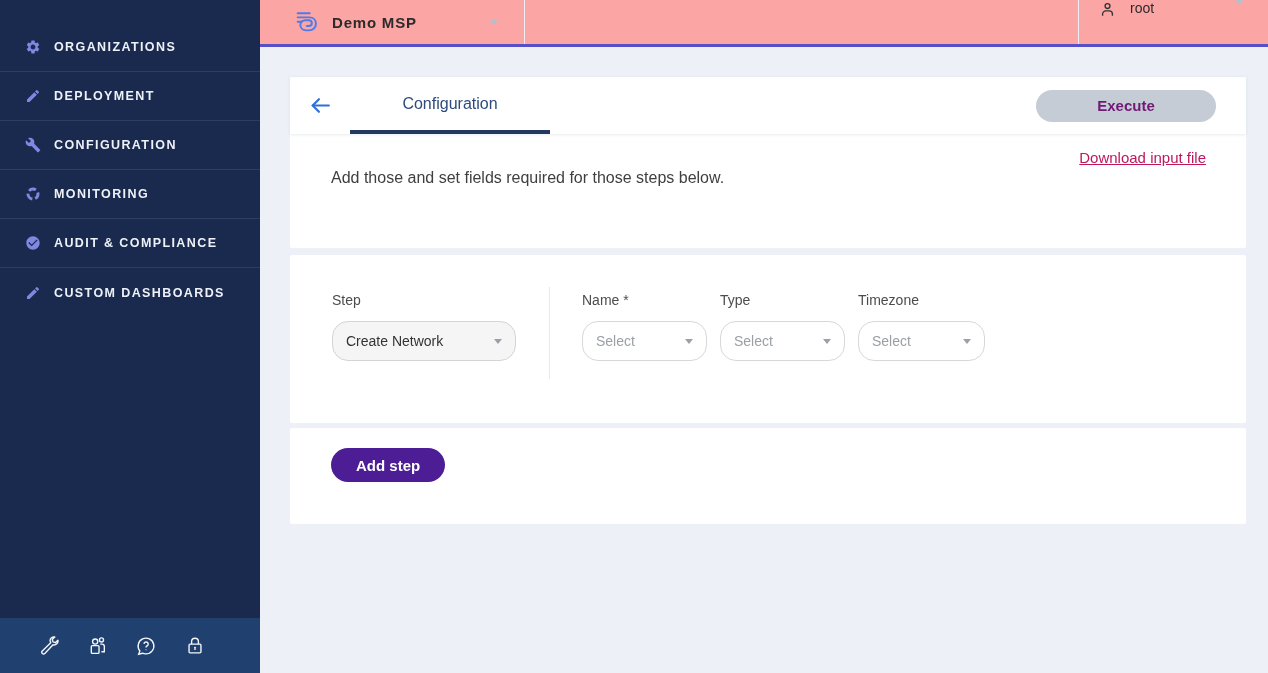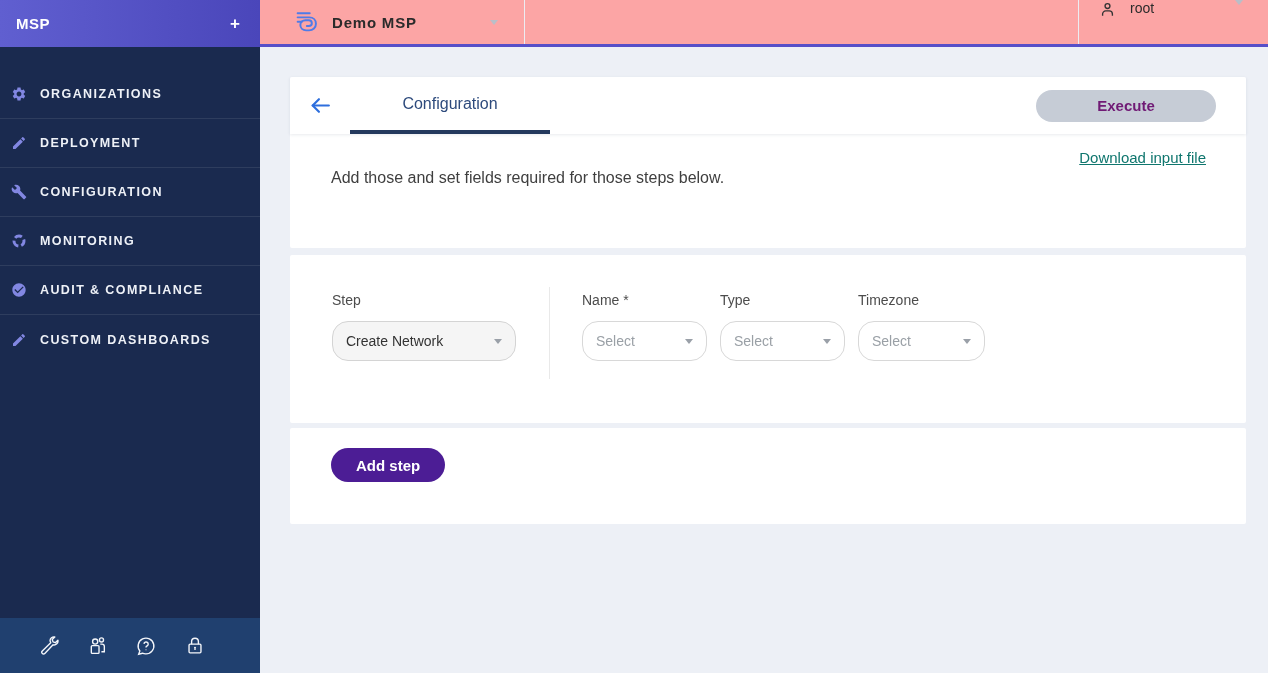--- a/index.html
+++ b/index.html
@@ -11,21 +11,21 @@
 
   
   .sidebar { position:absolute; left:0; top:0; width:260px; height:673px;
     background:#1a2a4f; z-index:5; }
   .sidebar-header { height:47px; background:linear-gradient(90deg,#605fd0,#4a46ba);
     display:flex; align-items:center; padding:0 20px 0 16px; }
   .brand { color:#fff; font-weight:bold; font-size:15px; letter-spacing:.5px; }
   .add-btn { margin-left:auto; color:#fff; font-size:17px; font-weight:bold;
     cursor:pointer; line-height:1; }
   .sidebar-nav { padding-top:23px; }
-  .nav-item { height:49px; display:flex; align-items:center; padding-left:11px;
+  .nav-item { height:49px; display:flex; align-items:center; padding-left:25px;
     gap:13px; border-bottom:1px solid rgba(255,255,255,.09); cursor:pointer; }
   .nav-item:last-child { border-bottom:none; }
   .nav-item svg { width:16px; height:16px; flex:0 0 16px; color:#8287e2; }
   .nav-label { color:#eef1f7; font-size:12.5px; font-weight:600; letter-spacing:1.4px; }
   .sidebar-footer { position:absolute; left:0; bottom:0; width:260px; height:55px;
     background:#20406f; display:flex; align-items:center; padding-left:37px; gap:27px; }
   .sidebar-footer svg { width:22px; height:22px; color:#f4f6fa; cursor:pointer; }
 
   
   .topbar { position:absolute; left:260px; top:0; width:1008px; height:47px;
@@ -54,21 +54,21 @@
   .back-btn { width:60px; display:flex; align-items:center; justify-content:center;
     background:none; border:none; cursor:pointer; }
   .back-btn svg { width:25px; height:25px; color:#2e6fdd; }
   .tab { width:200px; display:flex; align-items:center; justify-content:center;
     border-bottom:4px solid #24395d; cursor:pointer; }
   .tab span { color:#2d4a7c; font-size:16px; }
   .execute-btn { margin:12px 30px 12px auto; height:32px; align-self:center;
     width:180px; border:none; border-radius:16px; background:#c6ccd6; color:#701a75;
     font-family:inherit; font-size:15px; font-weight:bold; cursor:default; }
   .card-top-body { display:flex; flex-direction:column; padding:15px 40px 0 41px; }
-  .download-link { align-self:flex-end; color:#0f766e; font-size:15px;
+  .download-link { align-self:flex-end; color:#be185d; font-size:15px;
     text-decoration:underline; cursor:pointer; }
   .description { margin-top:3px; color:#3f3f3f; font-size:16px; }
 
   .card-step { margin-top:7px; height:168px; display:flex;
     padding:37px 16px 0 42px; }
   .field label { display:block; font-size:14px; color:#4c4c4c; margin-bottom:13px; }
   .select { height:40px; border:1px solid #d8d8d8; border-radius:16px; background:#fff;
     display:flex; align-items:center; justify-content:space-between; padding:0 13px;
     font-size:14px; cursor:pointer; }
   .select .caret { border-top-color:#9aa0a8; }
@@ -82,24 +82,20 @@
 
   .card-actions { margin-top:5px; height:96px; padding:20px 0 0 41px; }
   .add-step-btn { height:34px; padding:0 25px; border:none; border-radius:17px;
     background:#4c1d95; color:#fff; font-family:inherit; font-size:15px;
     font-weight:bold; cursor:pointer; }
 </style>
 </head>
 <body>
 
 <aside class="sidebar">
-  <div class="sidebar-header">
-    <span class="brand">MSP</span>
-    <span class="add-btn">+</span>
-  </div>
 
   <nav class="sidebar-nav">
     <div class="nav-item">
       <svg viewBox="0 0 24 24" fill="currentColor">
           <path d="M19.14 12.94c.04-.3.06-.61.06-.94 0-.32-.02-.64-.07-.94l2.03-1.58c.18-.14.23-.41.12-.61l-1.92-3.32c-.12-.22-.37-.29-.59-.22l-2.39.96c-.5-.38-1.03-.7-1.62-.94l-.36-2.54c-.04-.24-.24-.41-.48-.41h-3.84c-.24 0-.43.17-.47.41l-.36 2.54c-.59.24-1.13.57-1.62.94l-2.39-.96c-.22-.08-.47 0-.59.22L2.74 8.87c-.12.21-.08.47.12.61l2.03 1.58c-.05.3-.09.63-.09.94s.02.64.07.94l-2.03 1.58c-.18.14-.23.41-.12.61l1.92 3.32c.12.22.37.29.59.22l2.39-.96c.5.38 1.03.7 1.62.94l.36 2.54c.05.24.24.41.48.41h3.84c.24 0 .44-.17.47-.41l.36-2.54c.59-.24 1.13-.56 1.62-.94l2.39.96c.22.08.47 0 .59-.22l1.92-3.32c.12-.22.07-.47-.12-.61l-2.01-1.58zM12 15.6c-1.98 0-3.6-1.62-3.6-3.6s1.62-3.6 3.6-3.6 3.6 1.62 3.6 3.6-1.62 3.6-3.6 3.6z"></path>
         </svg>
       <span class="nav-label">ORGANIZATIONS</span>
     </div>
     <div class="nav-item">
       <svg viewBox="0 0 24 24" fill="currentColor">

